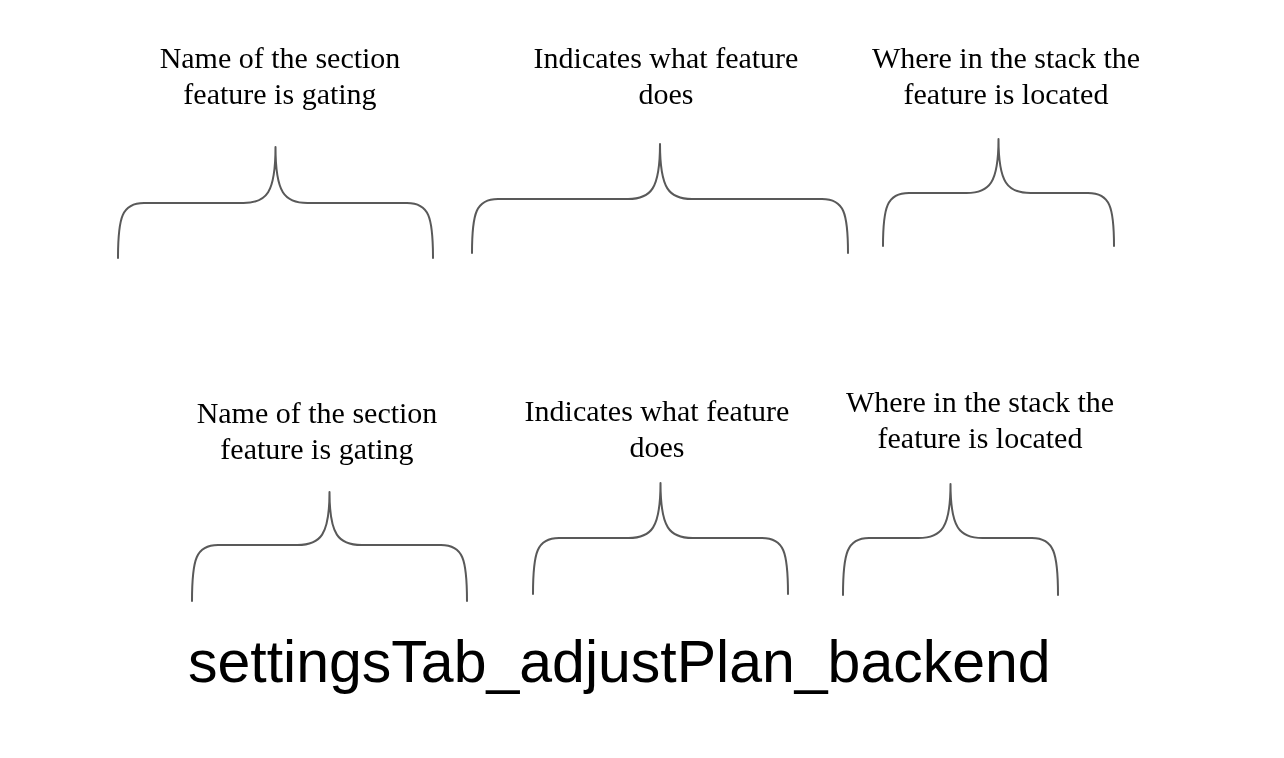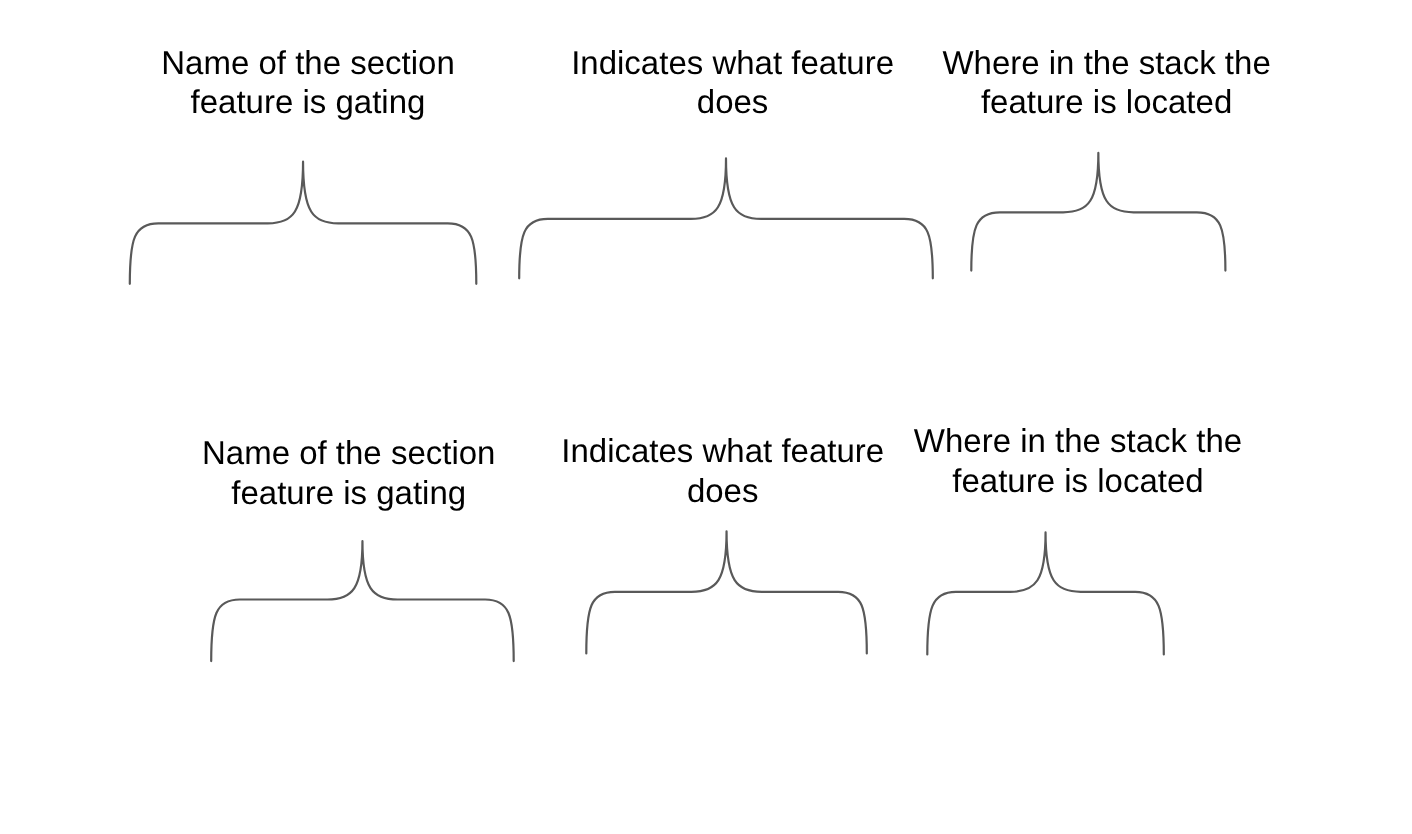--- a/index.html
+++ b/index.html
@@ -31,20 +31,21 @@
     stroke-linejoin: round;
   }
   .label {
     position: absolute;
     width: 360px;
     text-align: center;
     font-size: 30px;
     line-height: 36px;
     color: #000000;
     white-space: nowrap;
+    font-family: Liberation Serif, serif;
   }
   .flag {
     position: absolute;
     line-height: 1;
     color: #000000;
     white-space: nowrap;
     letter-spacing: 0;
   }
   
   .lbl-t1 { left: 100px; top: 40px; }
@@ -91,14 +92,15 @@
   </div>
   <div class="label lbl-b2">
     <div>Indicates what feature</div>
     <div>does</div>
   </div>
   <div class="label lbl-b3">
     <div>Where in the stack the</div>
     <div>feature is located</div>
   </div>
 
+  <div class="flag flag-2">settingsTab_adjustPlan_backend</div>
 
 </div>
 
 </body></html>

